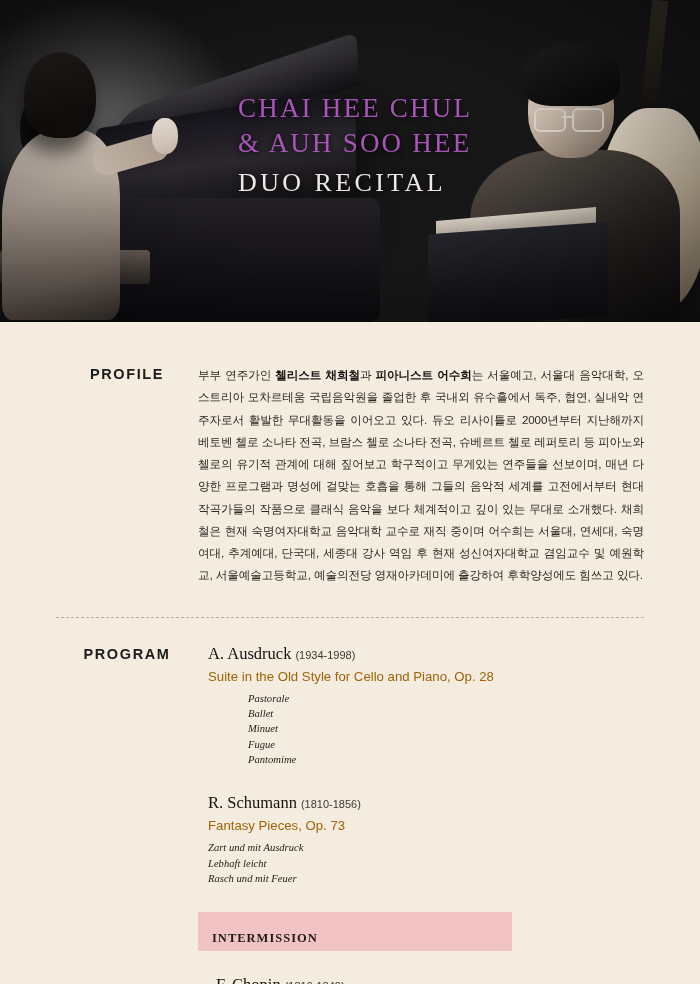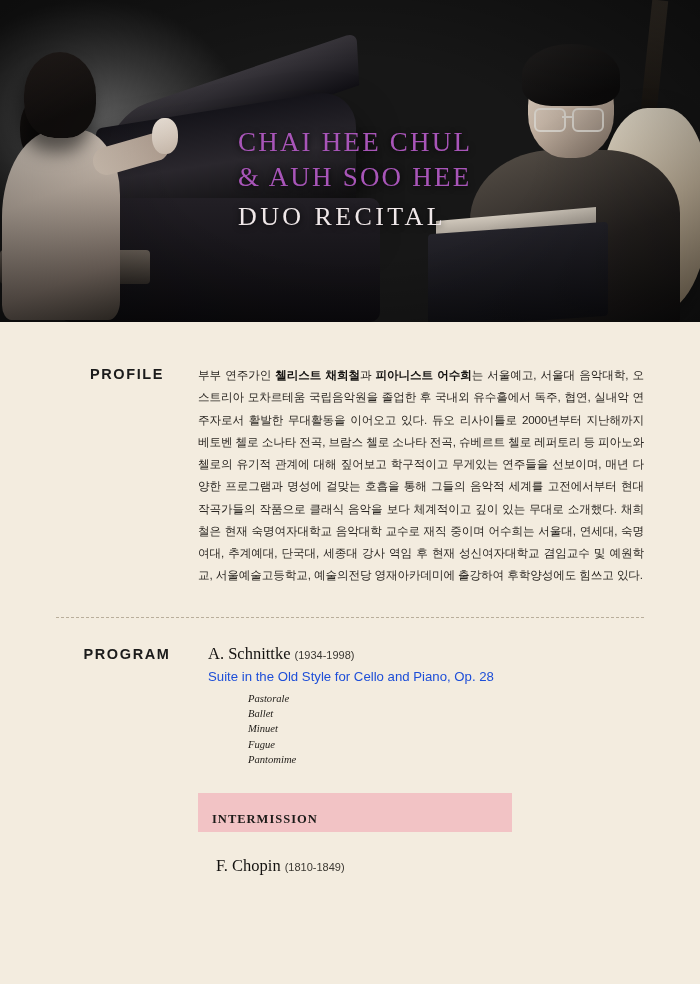--- a/index.html
+++ b/index.html
@@ -176,21 +176,21 @@
     width: 160px; height: 28px;
     background: linear-gradient(180deg,#cfc7bb 0%, #8d857c 100%);
     transform: skewY(-5deg);
   }
   .vig {
     position: absolute; inset: 0;
     background: radial-gradient(ellipse 520px 280px at 350px 160px, rgba(0,0,0,0) 35%, rgba(0,0,0,.55) 100%);
   }
   .hero-title {
     position: absolute;
-    left: 238px; top: 125px;
+    left: 238px; top: 91px;
     z-index: 5;
   }
   .hero-title .l1, .hero-title .l2 {
     font-family: "Liberation Serif", serif;
     font-size: 27px;
     letter-spacing: 2.2px;
     color: #a855b8;
     font-weight: 400;
     line-height: 1.28;
     text-shadow: 0 1px 6px rgba(0,0,0,.8);
@@ -251,21 +251,21 @@
     display: inline;
   }
   .years {
     font-size: 11px;
     color: #3b3832;
     display: inline;
     margin-left: 4px;
   }
   .work {
     font-size: 13.2px;
-    color: #1d4ed8;
+    color: #a16207;
     margin-top: 5px;
     margin-bottom: 7px;
   }
   .mvts {
     font-family: "Liberation Serif", serif;
     font-style: italic;
     font-size: 10.6px;
     line-height: 1.45;
     color: #24211d;
   }
@@ -330,30 +330,39 @@
   </div>
 
   <div class="divider"></div>
 
   <div class="section program-wrap">
     <div class="sec-label">PROGRAM</div>
     <div class="program-body">
 
       <div class="piece">
         <div>
-          <span class="composer">A. Schnittke</span><span class="years">(1934-1998)</span>
+          <span class="composer">A. Ausdruck</span><span class="years">(1934-1998)</span>
         </div>
         <div class="work">Suite in the Old Style for Cello and Piano, Op. 28</div>
         <div class="mvts" style="white-space: pre-line; margin-left: 40px;">Pastorale
 Ballet
 Minuet
 Fugue
 Pantomime</div>
       </div>
 
+      <div class="piece">
+        <div>
+          <span class="composer">R. Schumann</span><span class="years">(1810-1856)</span>
+        </div>
+        <div class="work">Fantasy Pieces, Op. 73</div>
+        <div class="mvts" style="white-space: pre-line;">Zart und mit Ausdruck
+Lebhaft leicht
+Rasch und mit Feuer</div>
+      </div>
 
       <div class="intermission">
         <span>INTERMISSION</span>
       </div>
 
       <div class="piece">
         <div>
           <span class="composer">F. Chopin</span><span class="years">(1810-1849)</span>
         </div>
 

